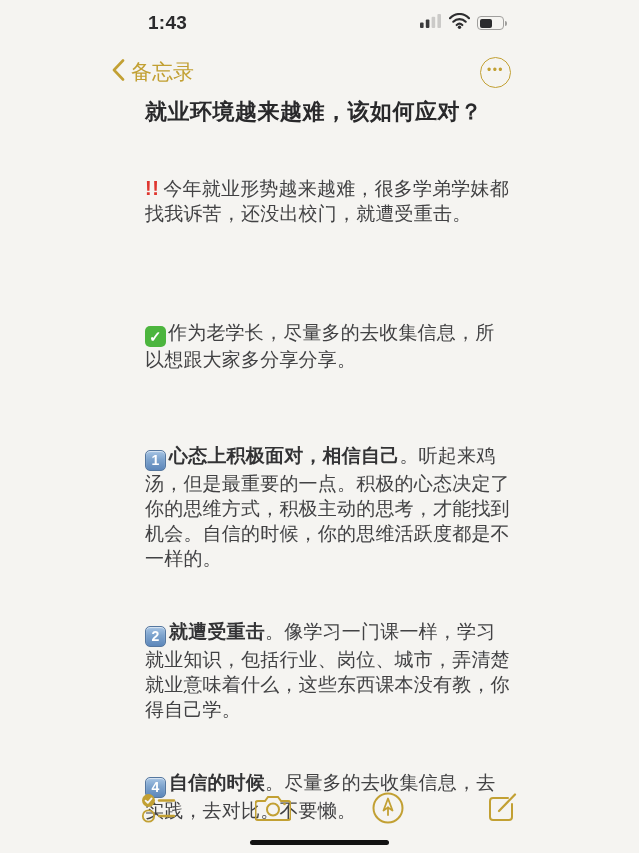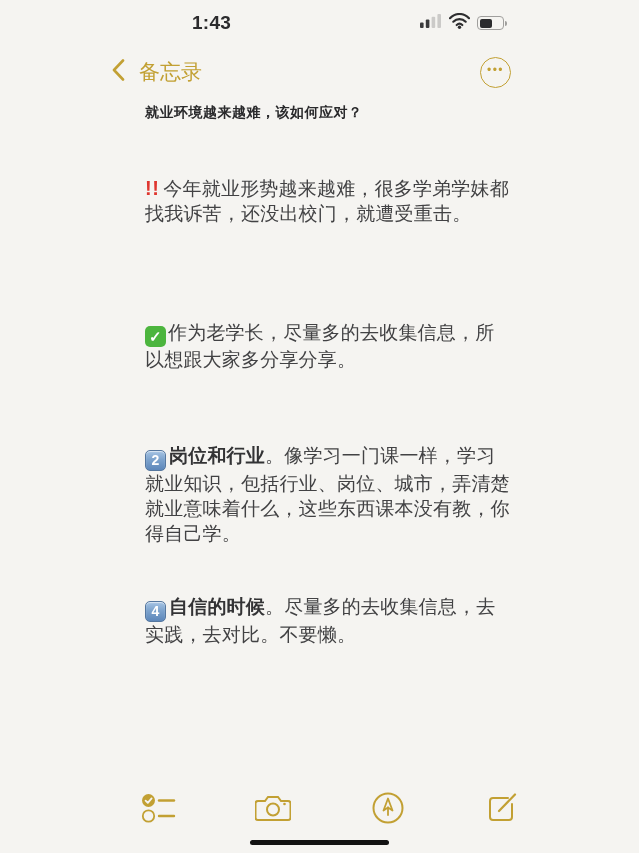--- a/index.html
+++ b/index.html
@@ -3,43 +3,43 @@
 <meta charset="utf-8">
 <style>
   * { margin:0; padding:0; box-sizing:border-box; }
   html,body { width:639px; height:853px; }
   body { font-family:"Liberation Sans", sans-serif; background:#f5f4f1; }
   .screen { position:relative; width:639px; height:853px; background:#f5f4f1; overflow:hidden; }
 
   
   .status-bar { position:absolute; top:10px; left:148px; right:132px; height:26px;
                 display:flex; justify-content:space-between; align-items:center; }
-  .status-time { font-size:19px; font-weight:bold; color:#2b2b2d; letter-spacing:0.3px;margin-left:44px; }
+  .status-time { font-size:19px; font-weight:bold; color:#2b2b2d; letter-spacing:0.3px; }
   .status-icons { display:flex; align-items:center; gap:7px; }
   .battery { position:relative; width:30px; height:14px; }
   .battery .shell { position:absolute; left:0; top:0; width:27px; height:14px;
                     border:1.5px solid #a09f9d; border-radius:4px; }
   .battery .fill { position:absolute; left:2.5px; top:2.5px; width:12px; height:9px;
                    background:#2c2c2e; border-radius:2px; }
   .battery .cap { position:absolute; right:0; top:4.5px; width:2.5px; height:5px;
                   background:#a09f9d; border-radius:0 2px 2px 0; }
 
   
   .nav-bar { position:absolute; top:54px; left:112px; right:128px; height:36px;
              display:flex; justify-content:space-between; align-items:center; }
-  .back-button { display:flex; align-items:center; gap:14px; color:#c2a033; cursor:pointer; }
+  .back-button { display:flex; align-items:center; gap:6px; color:#c2a033; cursor:pointer; }
   .back-button .label { font-size:21px; }
   .more-button { width:31px; height:31px; border:1.8px solid #c2a033; border-radius:50%;
                  display:flex; align-items:center; justify-content:center; cursor:pointer; }
   .more-button .dots { color:#c2a033; font-size:12px; letter-spacing:1.5px; line-height:1;
                        position:relative; top:-2px; }
 
   
   .note-content { position:absolute; top:96px; left:145px; width:372px; }
-  .note-title { font-size:14px; font-weight:bold; color:#29292b; line-height:32px;
+  .note-title { font-size:22px; font-weight:bold; color:#29292b; line-height:32px;
                 margin-bottom:3px; letter-spacing:0.5px; }
   .para { font-size:19px; line-height:25px; color:#424244; white-space:pre-wrap;
           letter-spacing:0.2px;margin-top:48px; }
   .para b { color:#333335; }
   .spacer { height:23px; }
 
   .emoji { display:inline-flex; align-items:center; justify-content:center;
            vertical-align:-3px; margin-right:3px; }
   .keycap { width:21px; height:21px; border-radius:5px;
             background:linear-gradient(180deg,#a6c4e4 0%,#7da3cd 45%,#5d87ba 100%);
@@ -109,21 +109,26 @@
   <div class="note-content">
     <h1 class="note-title">就业环境越来越难，该如何应对？</h1>
     <div id="note-body">
         <p class="para"><span class="emoji double-exclamation"></span><span>今年就业形势越来越难，很多学弟学妹都
 找我诉苦，还没出校门，就遭受重击。</span></p>
         <div class="spacer"></div>
         <div class="spacer"></div>
         <p class="para"><span class="emoji check"></span><span>作为老学长，尽量多的去收集信息，所
 以想跟大家多分享分享。</span></p>
         <div class="spacer"></div>
-        <p class="para"><span class="emoji keycap">2</span><b>岗位和行业</b><span>。像学习一门课一样，学习
+        <p class="para"><span class="emoji keycap">1</span><b>心态上积极面对，相信自己</b><span>。听起来鸡
+汤，但是最重要的一点。积极的心态决定了
+你的思维方式，积极主动的思考，才能找到
+机会。自信的时候，你的思维活跃度都是不
+一样的。</span></p>
+        <p class="para"><span class="emoji keycap">2</span><b>就遭受重击</b><span>。像学习一门课一样，学习
 就业知识，包括行业、岗位、城市，弄清楚
 就业意味着什么，这些东西课本没有教，你
 得自己学。</span></p>
         <p class="para"><span class="emoji keycap">4</span><b>自信的时候</b><span>。尽量多的去收集信息，去
 实践，去对比。不要懒。</span></p>
       </div>
   </div>
 
   <div class="toolbar">
     <button class="tool-btn">

